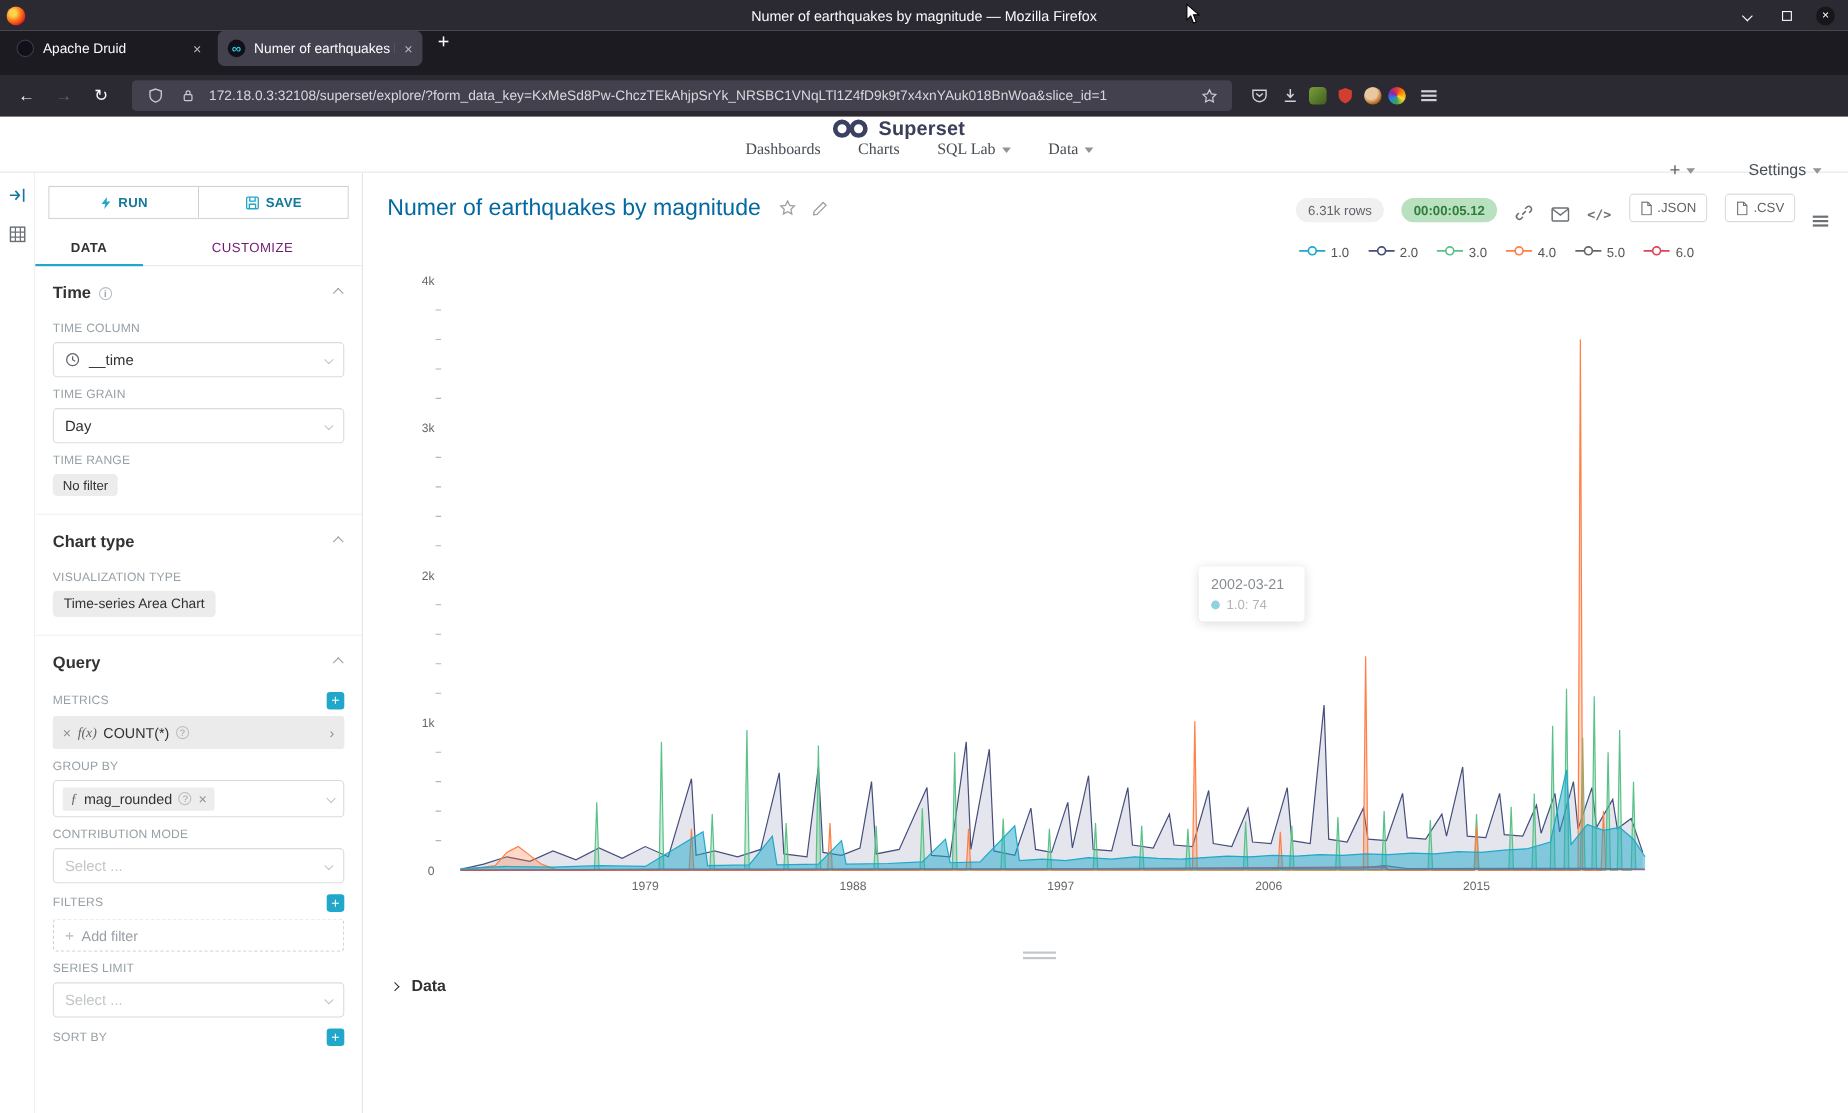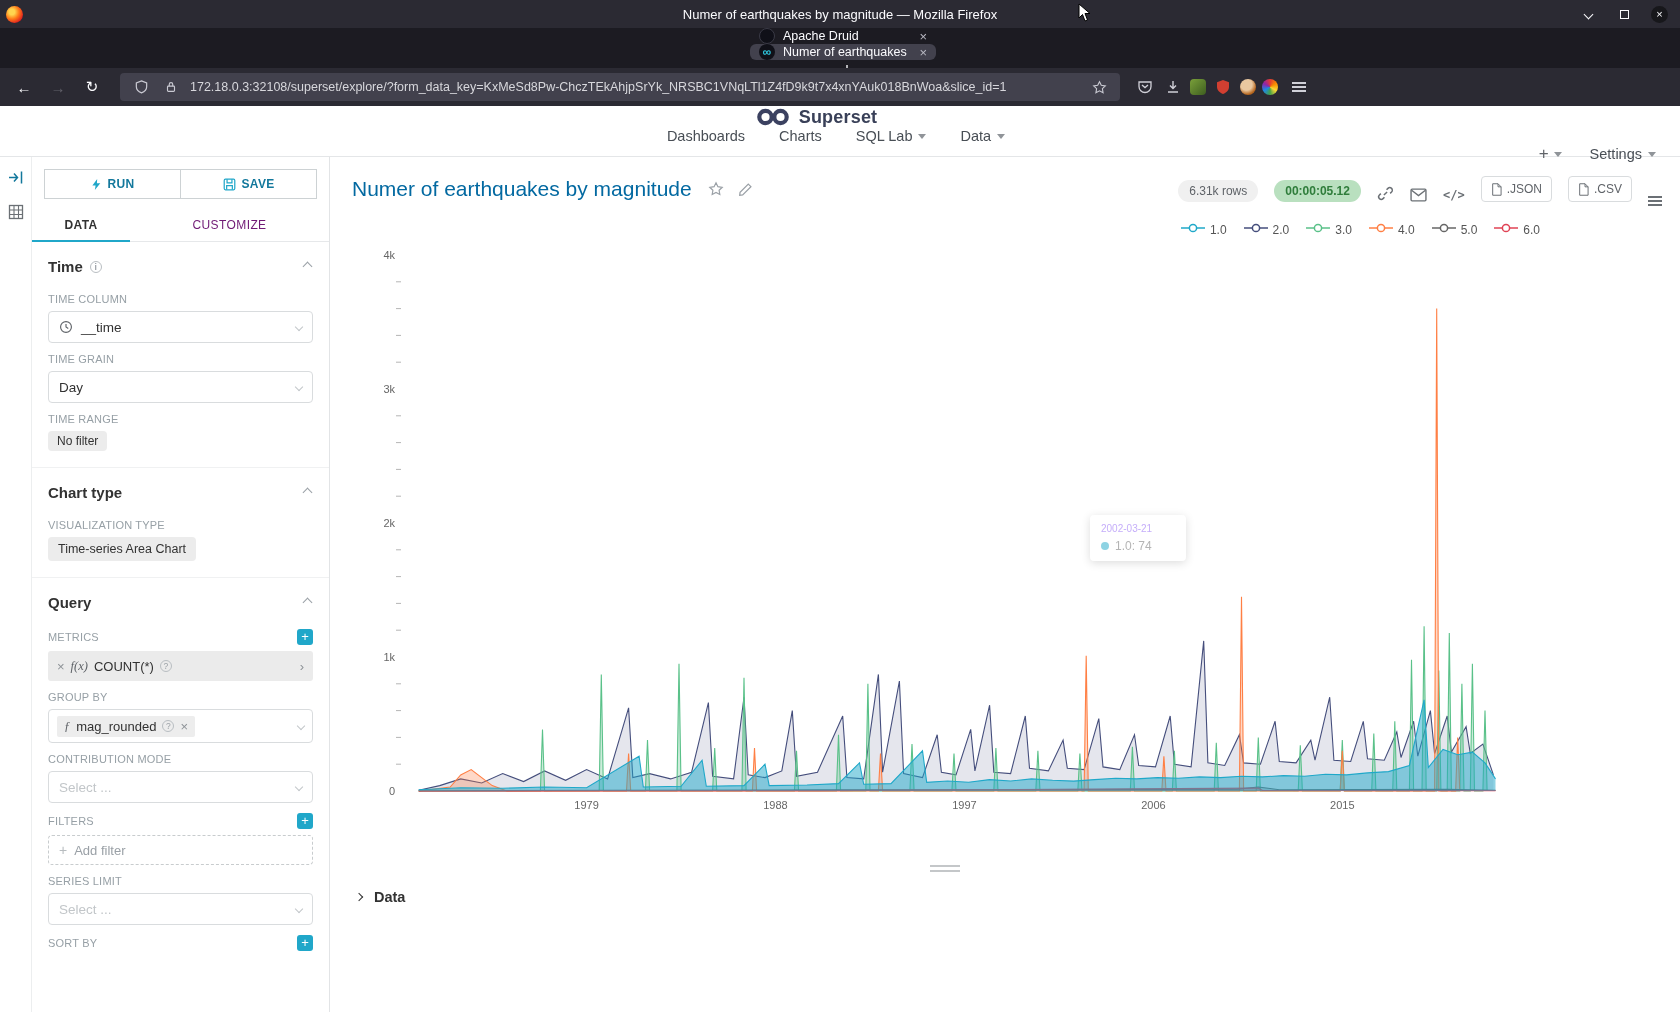--- a/index.html
+++ b/index.html
@@ -16,21 +16,21 @@
   .wbtn { color:#fbfbfe; display:inline-flex; align-items:center; justify-content:center; width:18px; height:18px; }
   .maxbox { width:9px; height:9px; border:1.5px solid #fbfbfe; transform:rotate(0deg); }
   .closebtn { width:17px; height:17px; border-radius:50%; background:#17171b; color:#fbfbfe; font-size:11px;
               display:inline-flex; align-items:center; justify-content:center; }
   .chv { display:inline-block; width:7px; height:7px; border-right:1.6px solid currentColor; border-bottom:1.6px solid currentColor; }
   .chv.up   { transform:rotate(-135deg); }
   .chv.down { transform:rotate(45deg); }
   .chv.right{ transform:rotate(-45deg); }
 
   .tabbar { position:absolute; left:0; top:28px; width:1680px; height:52px; background:#1c1b22;
-            display:flex; align-items:center; z-index:30;flex-direction:column; }
+            display:flex; align-items:flex-start; z-index:30; }
   .tab { height:32px; margin-left:6px; border-radius:6px; display:flex; align-items:center; gap:8px;
          padding:0 9px; color:#fbfbfe; font-size:12.5px; width:186px; }
   .tab.active { background:#42414d; }
   .tab-label { flex:1; overflow:hidden; white-space:nowrap; }
   .tab-ico { width:16px; height:16px; border-radius:50%; flex:0 0 16px;
              display:inline-flex; align-items:center; justify-content:center; }
   .tab-ico.druid { background:#101018; border:1px solid #3a3a46; }
   .tab-ico.sset  { background:#101018; color:#2ec5dd; font-size:12px; font-weight:bold; }
   .tab-close { color:#b9b9c3; font-size:13px; }
   .newtab { color:#fbfbfe; font-size:18px; margin-left:14px; }
@@ -50,21 +50,21 @@
   .ext-pin   { border-radius:50%; background:conic-gradient(#e53935,#fb8c00,#fdd835,#43a047,#1e88e5,#8e24aa,#e53935); }
   .burger { position:relative; width:14px; height:2px; background:currentColor;
             box-shadow:0 -4px 0 currentColor, 0 4px 0 currentColor; display:inline-block; }
 
   
   .appbar { position:absolute; left:0; top:106px; width:1680px; height:51px; background:#fff;
             border-bottom:1px solid #e4e6e8; display:flex; align-items:center; padding:0 24px 0 16px; z-index:20;flex-direction:column; }
   .logo { display:flex; align-items:center; gap:8px; margin-right:40px; }
   .logo b { font-size:18px; color:#394058; letter-spacing:.2px; }
   .appnav { display:flex; align-items:center; gap:34px; font-size:14.5px; color:#484e55; }
-  .appnav .item { display:flex; align-items:center; gap:6px; }
+  .appnav .item { display:flex; align-items:center; gap:6px;font-family:Liberation Serif, serif; }
   .tri { width:0; height:0; border-left:4px solid transparent; border-right:4px solid transparent; border-top:5px solid #909499; }
   .appbar-right { margin-left:auto; display:flex; align-items:center; gap:28px; color:#484e55; font-size:14.5px; }
   .plusmark { font-size:17px; color:#5f6368; }
 
   
   .rail { position:absolute; left:0; top:157px; width:32px; bottom:0; background:#fff;
           border-right:1px solid #eceeef; display:flex; flex-direction:column; align-items:center; padding-top:12px; gap:14px; z-index:10; }
 
   .panel { position:absolute; left:32px; top:157px; width:298px; bottom:0; background:#fff;
            border-right:1px solid #e2e4e6; z-index:10; overflow:hidden; }
@@ -117,21 +117,21 @@
 
   .legend { position:absolute; top:66px; right:140px; display:flex; align-items:center; gap:17px;
             font-size:12px; color:#545454; }
   .leg-item { display:inline-flex; align-items:flex-start; gap:5px; }
 
   svg.chart { position:absolute; left:46px; top:86px; }
   .tick-lbl { font-size:11px; fill:#666; font-family:"Liberation Sans", sans-serif; }
 
   .ttip { position:absolute; left:760px; top:358px; width:96px; background:#fff; border-radius:4px;
           box-shadow:0 2px 10px rgba(0,0,0,.28); padding:8px 11px; opacity:.5; }
-  .ttip-date { font-size:10px; color:#8b5cf6; margin-bottom:5px; }
+  .ttip-date { font-size:13px; color:#0f172a; margin-bottom:5px; }
   .ttip-row { display:flex; align-items:center; gap:6px; font-size:12px; color:#6b6b6b; }
   .ttip-row .dot { width:8px; height:8px; border-radius:50%; background:#1FA8C9; }
 
   .drag-handle { position:absolute; left:600px; top:708px; width:30px; }
   .drag-handle div { border-top:2px solid #c4c7c9; margin-bottom:3px; }
 
   .data-collapse { position:absolute; left:26px; top:732px; display:flex; align-items:center; gap:12px; color:#323232; }
   .data-collapse .chv { width:6px; height:6px; border-width:1.8px; }
   .data-collapse span.txt { font-size:14.5px; font-weight:700; }
 
@@ -240,21 +240,21 @@
     <span class="item">
         <span>Data</span>
         <span class="tri"></span>
       </span>
   </div>
   <div class="appbar-right">
     <span class="item" style="display:flex;align-items:center;gap:5px;">
         <span class="plusmark">+</span>
         <span class="tri"></span>
       </span>
-    <span class="item" style="display:flex;align-items:center;gap:6px;">
+    <span class="item" style="display:flex;align-items:center;gap:6px;margin-left:21px;">
         <span>Settings</span>
         <span class="tri"></span>
       </span>
   </div>
 </div>
 
 <div class="rail">
   <span>
     <svg width="17" height="17" viewBox="0 0 17 17">
         <path d="M2 8.5h8M7 4.5l3.5 4-3.5 4M14.5 2.5v12" fill="none" stroke="#13789c" stroke-width="1.5"></path>

